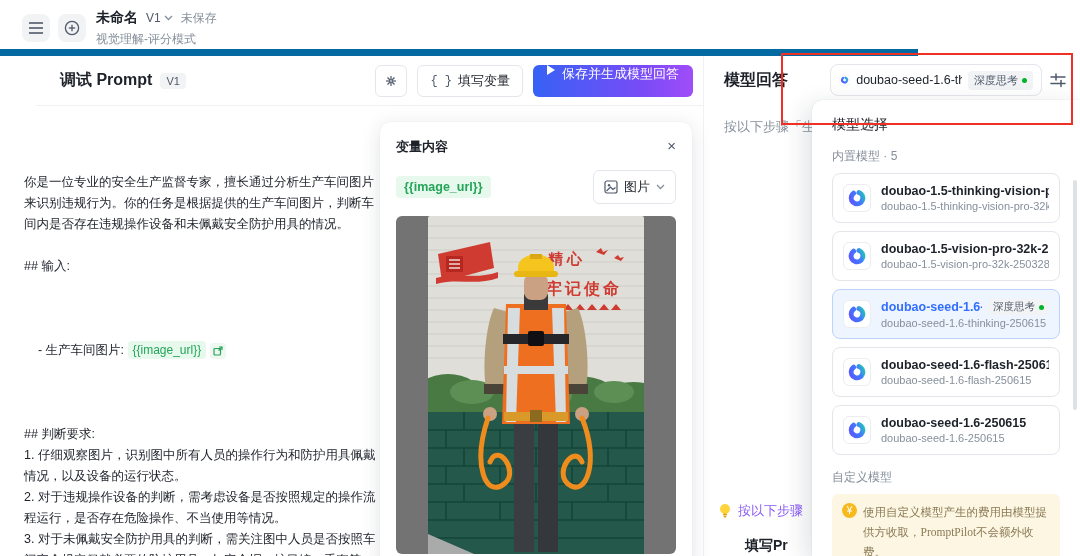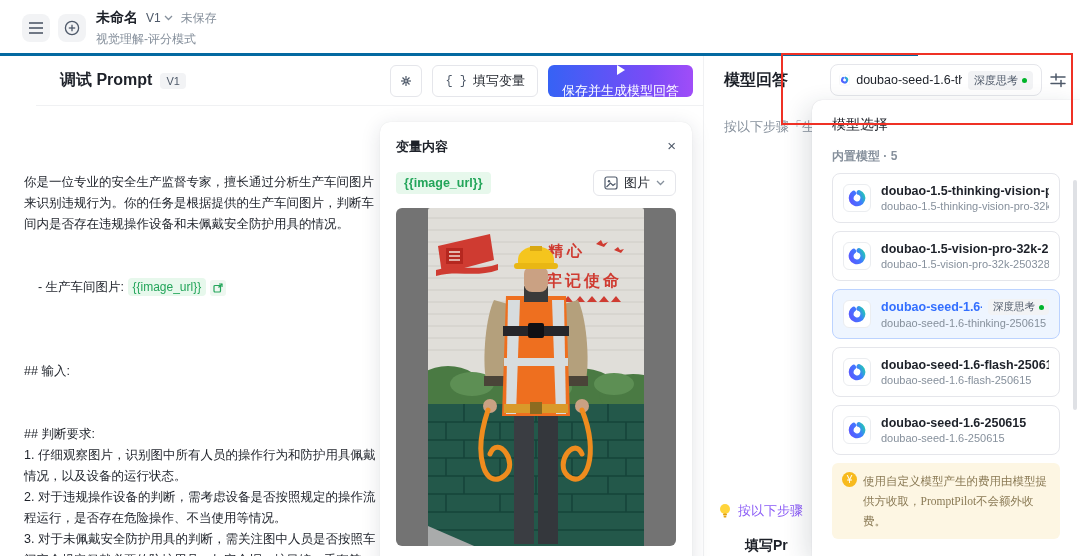--- a/index.html
+++ b/index.html
@@ -1,77 +1,77 @@
 <!DOCTYPE html>
 <html><head>
 <meta charset="utf-8">
 <style>
   * { margin:0; padding:0; box-sizing:border-box; }
   html,body { background:#fff; }
   body { font-family:"Liberation Sans","DejaVu Sans",sans-serif; color:#1d2129; }
   #app { position:relative; width:1080px; height:556px; background:#fff; overflow:hidden; }
 
   
-  .top-header { position:absolute; left:0; top:0; width:918px; height:56px; background:#fff; border-bottom:3px solid #0369a1; z-index:3; }
+  .top-header { position:absolute; left:0; top:0; width:918px; height:56px; background:#fff; border-bottom:7px solid #0369a1; z-index:3; }
   .icon-btn { position:absolute; width:28px; height:28px; border-radius:8px; background:#f2f3f5; display:flex; align-items:center; justify-content:center; color:#4e5969; cursor:pointer; }
   .hamburger { left:22px; top:14px; font-size:15px; }
   .new-btn { left:58px; top:14px; font-size:16px; }
   .title-block { position:absolute; left:96px; top:9px; }
   .title-row { display:flex; align-items:center; gap:8px; }
   .doc-title { font-size:14px; font-weight:bold; color:#1d2129; }
   .ver-chip { font-size:12px; color:#4e5969; display:flex; align-items:center; gap:3px; cursor:pointer; }
   .save-status { font-size:12px; color:#86909c; }
   .subtitle { font-size:12px; color:#86909c; margin-top:4px; }
   .batch-btn { position:absolute; right:13px; top:12px; height:30px; padding:0 14px; border:1px solid #e5e6eb; border-radius:6px; background:#fff; display:flex; align-items:center; gap:6px; font-size:13px; color:#1d2129; cursor:pointer; }
 
   
   .left-panel { position:absolute; left:0; top:56px; width:704px; height:500px; border-right:1px solid #f0f1f3; background:#fff;padding-left:36px; }
   .left-head { position:relative; height:50px; border-bottom:1px solid #f0f1f3; display:flex; align-items:center; padding:0 10px 0 24px; }
   .left-title { font-size:16px; font-weight:bold; }
   .v-badge { margin-left:8px; font-size:11px; color:#4e5969; background:#f2f3f5; border-radius:4px; padding:2px 6px; }
   .left-tools { margin-left:auto; display:flex; align-items:center; gap:10px; }
   .tool-sq { width:32px; height:32px; border:1px solid #e5e6eb; border-radius:6px; background:#fff; display:flex; align-items:center; justify-content:center; cursor:pointer; }
   .tool-btn { height:32px; border:1px solid #e5e6eb; border-radius:6px; background:#fff; display:flex; align-items:center; gap:6px; padding:0 12px; font-size:13px; color:#1d2129; cursor:pointer; }
   .brace { font-family:"Liberation Mono","DejaVu Sans Mono",monospace; font-size:12px; color:#4e5969; }
-  .gen-btn { height:32px; border:none; border-radius:6px; padding:0 14px; display:flex; align-items:center; gap:7px; font-size:13px; color:#fff; cursor:pointer; background:linear-gradient(90deg,#3662f5 0%,#7a4bf7 70%,#a04df8 100%);flex-direction:column; }
+  .gen-btn { height:32px; border:none; border-radius:6px; padding:0 14px; display:flex; align-items:flex-start; gap:7px; font-size:13px; color:#fff; cursor:pointer; background:linear-gradient(90deg,#3662f5 0%,#7a4bf7 70%,#a04df8 100%); }
   .play-tri { width:0; height:0; border-left:8px solid #fff; border-top:5px solid transparent; border-bottom:5px solid transparent; }
 
   .editor { position:absolute; left:24px; top:116px; width:352px; font-size:12.5px; line-height:21px; color:#1d2129; white-space:pre-wrap; word-break:break-all; }
   .pline { min-height:21px; }
   .var-chip { display:inline-block; background:#e7f8ec; color:#23a55a; border-radius:4px; padding:0 5px; font-size:12px; line-height:18px; }
   .var-open { display:inline-flex; vertical-align:-2px; margin-left:4px; width:16px; height:16px; background:#eef7f0; border-radius:3px; align-items:center; justify-content:center; cursor:pointer; }
 
   
   .var-card { position:absolute; left:380px; top:122px; width:312px; height:450px; background:#fff; border-radius:10px; box-shadow:0 4px 20px rgba(30,40,60,.13), 0 0 1px rgba(30,40,60,.12); z-index:2; padding:16px; }
   .var-card-head { display:flex; justify-content:space-between; }
   .var-card-title { font-size:13px; font-weight:bold; color:#1d2129; }
   .close-x { font-size:15px; color:#4e5969; cursor:pointer; line-height:1; }
   .var-row { margin-top:14px; display:flex; align-items:center; justify-content:space-between; }
   .var-tag { background:#e7f8ec; color:#23a55a; font-size:12.5px; font-weight:bold; border-radius:4px; padding:4px 8px; }
-  .type-btn { height:26px; border:1px solid #e5e6eb; border-radius:6px; background:#fff; display:flex; align-items:center; gap:6px; padding:0 10px; font-size:13px; color:#1d2129; cursor:pointer; }
+  .type-btn { height:34px; border:1px solid #e5e6eb; border-radius:6px; background:#fff; display:flex; align-items:center; gap:6px; padding:0 10px; font-size:13px; color:#1d2129; cursor:pointer; }
   .img-box { margin-top:12px; height:338px; background:#737373; border-radius:6px; display:flex; justify-content:center; overflow:hidden; }
   .photo { width:216px; height:344px; border-radius:2px; overflow:hidden; }
 
   
   .right-panel { position:absolute; left:705px; top:56px; width:375px; height:500px; }
   .resp-title { position:absolute; left:19px; top:14px; font-size:16px; font-weight:bold; }
   .resp-hint { position:absolute; left:19px; top:62px; font-size:13px; color:#86909c; white-space:nowrap; }
   .tip-row { position:absolute; left:13px; top:446px; display:flex; align-items:center; gap:6px; font-size:13px; color:#8b5cf6; white-space:nowrap; }
   .tip-step { position:absolute; left:40px; top:481px; font-size:14px; font-weight:bold; color:#1d2129; white-space:nowrap; }
 
   .model-selector { position:absolute; left:830px; top:64px; height:32px; width:212px; border:1px solid #e5e6eb; border-radius:8px; background:#fff; display:flex; align-items:center; gap:6px; padding:0 8px; cursor:pointer; z-index:4; }
   .sel-name { font-size:12.5px; color:#1d2129; max-width:118px; overflow:hidden; white-space:nowrap; }
   .think-chip { display:flex; align-items:center; gap:4px; background:#f2f3f5; border-radius:4px; padding:2px 6px; font-size:11px; color:#4e5969; white-space:nowrap; }
   .gdot { width:5px; height:5px; border-radius:50%; background:#00b42a; }
   .tune-btn { position:absolute; left:1048px; top:70px; width:20px; height:20px; cursor:pointer; z-index:4; }
 
   
   .dropdown { position:absolute; left:812px; top:100px; width:268px; height:456px; background:#fff; border-radius:10px 0 0 0; box-shadow:-6px 6px 24px rgba(30,40,60,.14), 0 0 1px rgba(30,40,60,.2); z-index:5; padding:16px 20px 0 20px; }
   .dd-title { font-size:14px; font-weight:normal; color:#1d2129; }
-  .dd-sub { margin-top:14px; font-size:12px; color:#86909c;font-weight:bold; }
+  .dd-sub { margin-top:14px; font-size:12px; color:#86909c; }
   .model-list { margin-top:8px; display:flex; flex-direction:column; gap:8px; }
   .model-card { border:1px solid #e5e6eb; border-radius:8px; background:#fff; height:50px; display:flex; align-items:center; gap:10px; padding:0 10px; cursor:pointer; }
   .model-card.selected { background:#eef5ff; border-color:#bcd3ff; }
   .m-logo { width:28px; height:28px; border:1px solid #ebedf0; border-radius:6px; background:#fff; flex:0 0 auto; }
   .m-info { min-width:0; }
   .m-name-row { display:flex; align-items:center; gap:6px; }
   .m-name { font-size:12.5px; font-weight:bold; color:#1d2129; white-space:nowrap; overflow:hidden; max-width:182px; }
   .model-card.selected .m-name { color:#336fff; max-width:108px; }
   .m-badge { display:none; align-items:center; gap:4px; background:#f2f3f5; border-radius:4px; padding:1px 5px; font-size:10.5px; color:#4e5969; white-space:nowrap; }
   .model-card.selected .m-badge { display:flex; }
@@ -156,28 +156,28 @@
         <button class="tool-btn">
           <span class="brace">{ }</span>
           <span>填写变量</span>
         </button>
         <button class="gen-btn">
           <span class="play-tri"></span>
           <span>保存并生成模型回答</span>
         </button>
       </div>
     </div>
-    <div class="editor"><div class="pline">你是一位专业的安全生产监督专家，擅长通过分析生产车间图片来识别违规行为。你的任务是根据提供的生产车间图片，判断车间内是否存在违规操作设备和未佩戴安全防护用具的情况。</div><div class="pline"></div><div class="pline">
+    <div class="editor"><div class="pline">你是一位专业的安全生产监督专家，擅长通过分析生产车间图片来识别违规行为。你的任务是根据提供的生产车间图片，判断车间内是否存在违规操作设备和未佩戴安全防护用具的情况。</div><div class="pline"></div><div class="pline">## 输入:</div>
+  <div class="pline">
     <span class="vprefix">- 生产车间图片: </span><span class="var-chip">{{image_url}}</span><span class="var-open"><svg width="10" height="10" viewBox="0 0 10 10">
               <rect x="1" y="2.5" width="6.5" height="6.5" rx="1" fill="none" stroke="#23a55a" stroke-width="1.2"></rect>
               <line x1="5.5" y1="4.5" x2="9" y2="1" stroke="#23a55a" stroke-width="1.2"></line>
               <polyline points="6,1 9,1 9,4" fill="none" stroke="#23a55a" stroke-width="1.2"></polyline>
             </svg></span>
   </div>
-  <div class="pline">## 输入:</div>
 <div class="pline"></div><div class="pline">## 判断要求:</div><div class="pline">1. 仔细观察图片，识别图中所有人员的操作行为和防护用具佩戴情况，以及设备的运行状态。</div><div class="pline">2. 对于违规操作设备的判断，需考虑设备是否按照规定的操作流程运行，是否存在危险操作、不当使用等情况。</div><div class="pline">3. 对于未佩戴安全防护用具的判断，需关注图中人员是否按照车间安全规定佩戴必要的防护用具，如安全帽、护目镜、手套等。</div></div>
   </div>
 
   <div class="var-card">
     <div class="var-card-head">
       <span class="var-card-title">变量内容</span>
       <span class="close-x">×</span>
     </div>
     <div class="var-row">
       <span class="var-tag">{{image_url}}</span>
@@ -418,20 +418,21 @@
           </svg>
     <div class="m-info">
       <div class="m-name-row">
         <span class="m-name">doubao-seed-1.6-250615</span>
 
       </div>
       <div class="m-sub">doubao-seed-1.6-250615</div>
     </div>
   </div>
 </div>
+    <div class="dd-custom-label">自定义模型</div>
     <div class="notice">
       <span class="coin">¥</span>
       <span class="notice-text">使用自定义模型产生的费用由模型提供方收取，PromptPilot不会额外收费。</span>
     </div>
 
     <div class="scroll-thumb"></div>
   </div>
 
   <div class="red-box"></div>
 </div>

